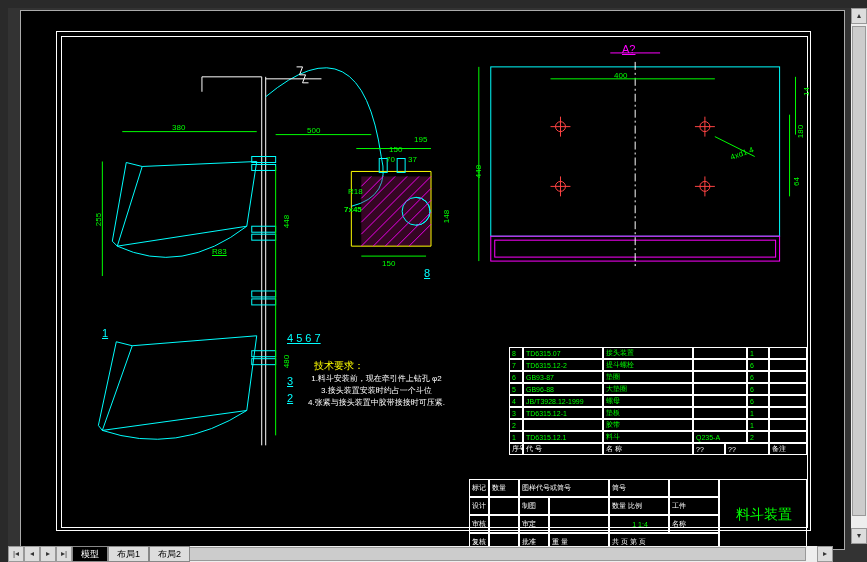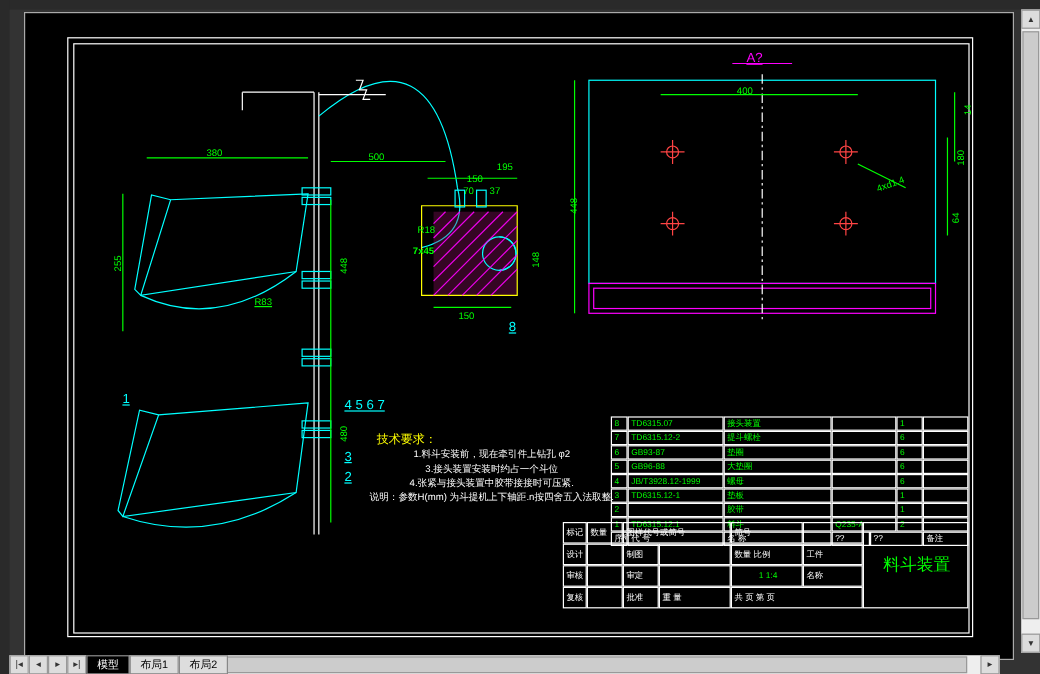--- a/index.html
+++ b/index.html
@@ -178,21 +178,20 @@
         <span class="lbl-cyan" style="left:225px;top:295px;">4 5 6 7</span>
         <span class="lbl-cyan" style="left:225px;top:338px;">3</span>
         <span class="lbl-cyan" style="left:225px;top:355px;">2</span>
         <span class="lbl-cyan" style="left:362px;top:230px;">8</span>
 
         <span class="lbl-yel" style="left:252px;top:322px;font-size:10px;">技术要求：</span>
         <div class="note" style="left:246px;top:336px;">
           <div>1.料斗安装前，现在牵引件上钻孔 φ2</div>
           <div>3.接头装置安装时约占一个斗位</div>
           <div>4.张紧与接头装置中胶带接接时可压紧.</div>
-          <div>说明：参数H(mm) 为斗提机上下轴距.n按四舍五入法取整.</div>
         </div>
 
         <div class="table-zone" style="left:447px;top:310px;width:298px;height:108px;">
 
           <div class="cell cell-g" style="left:0;top:0;width:14px;height:12px;">8</div>
           <div class="cell cell-g" style="left:14px;top:0;width:80px;height:12px;">TD6315.07</div>
           <div class="cell cell-g" style="left:94px;top:0;width:90px;height:12px;">接头装置</div>
           <div class="cell cell-g" style="left:184px;top:0;width:54px;height:12px;"></div>
           <div class="cell cell-g" style="left:238px;top:0;width:22px;height:12px;">1</div>
           <div class="cell cell-g" style="left:260px;top:0;width:38px;height:12px;"></div>
@@ -247,21 +246,21 @@
           <div class="cell cell-g" style="left:260px;top:84px;width:38px;height:12px;"></div>
 
           <div class="cell" style="left:0;top:96px;width:14px;height:12px;">序号</div>
           <div class="cell" style="left:14px;top:96px;width:80px;height:12px;">代 号</div>
           <div class="cell" style="left:94px;top:96px;width:90px;height:12px;">名    称</div>
           <div class="cell" style="left:184px;top:96px;width:32px;height:12px;">??</div>
           <div class="cell" style="left:216px;top:96px;width:44px;height:12px;">??</div>
           <div class="cell" style="left:260px;top:96px;width:38px;height:12px;">备注</div>
         </div>
 
-        <div class="table-zone" style="left:407px;top:398px;width:338px;height:72px;">
+        <div class="table-zone" style="left:407px;top:442px;width:338px;height:72px;">
           <div class="cell" style="left:0;top:0;width:20px;height:18px;">标记</div>
           <div class="cell" style="left:20px;top:0;width:30px;height:18px;">数量</div>
           <div class="cell" style="left:50px;top:0;width:90px;height:18px;">图样代号或简号</div>
           <div class="cell" style="left:140px;top:0;width:60px;height:18px;">简号</div>
           <div class="cell" style="left:200px;top:0;width:50px;height:18px;"></div>
 
           <div class="cell" style="left:0;top:18px;width:20px;height:18px;">设计</div>
           <div class="cell" style="left:20px;top:18px;width:30px;height:18px;"></div>
           <div class="cell" style="left:50px;top:18px;width:30px;height:18px;">制图</div>
           <div class="cell" style="left:80px;top:18px;width:60px;height:18px;"></div>

